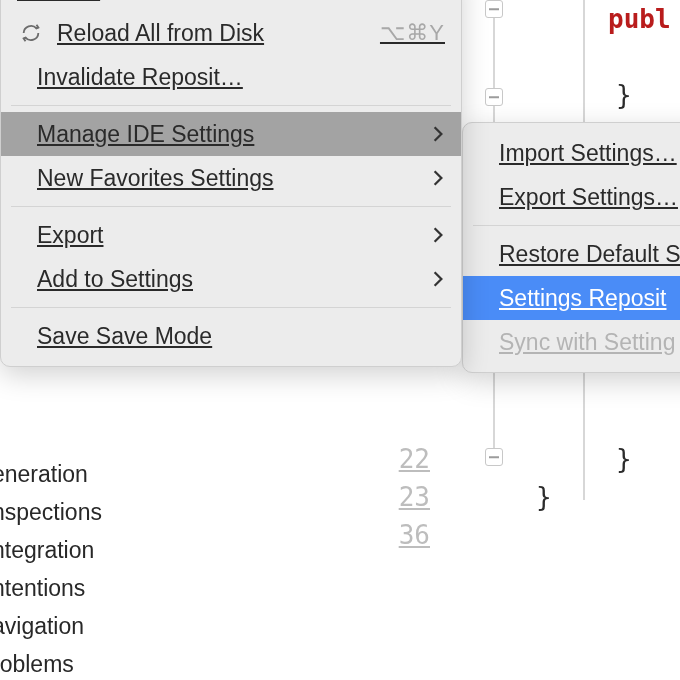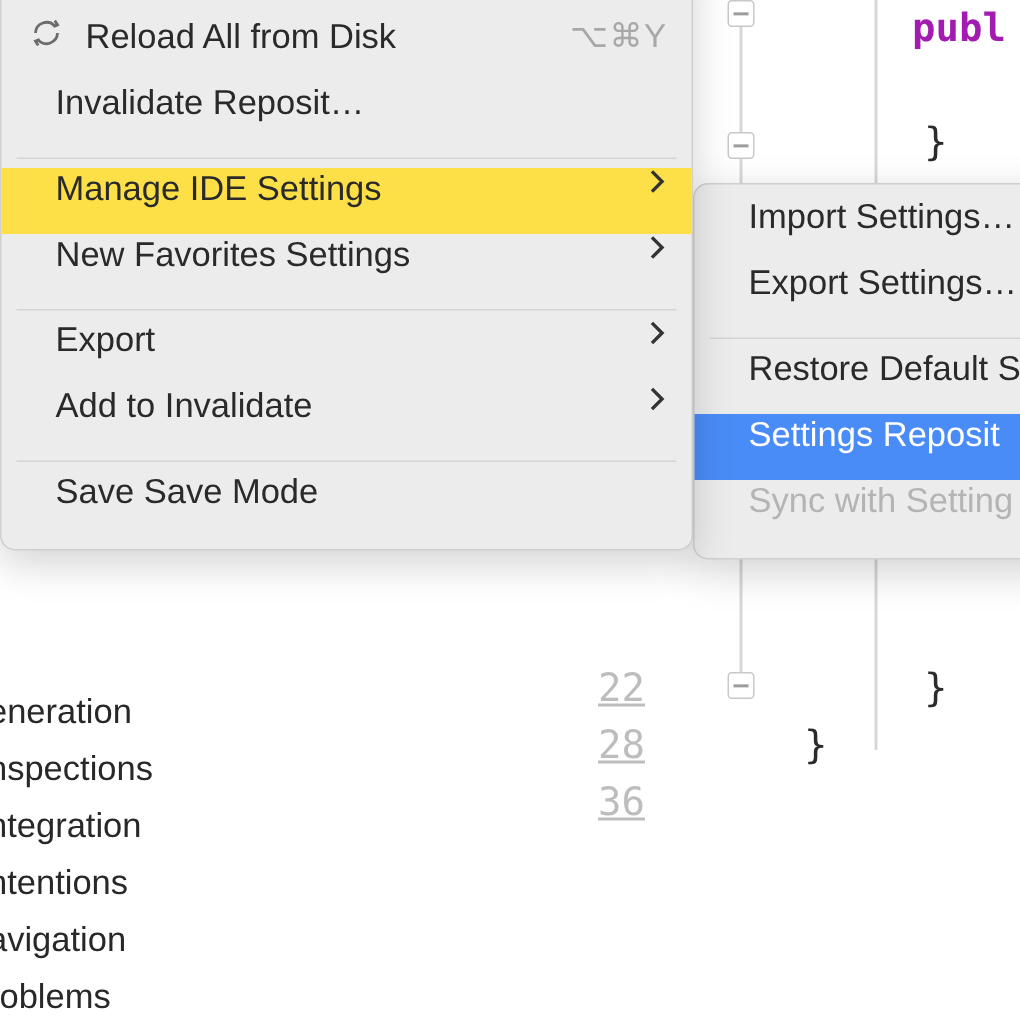--- a/index.html
+++ b/index.html
@@ -6,30 +6,30 @@
   html, body { width: 680px; height: 680px; overflow: hidden; font-family: -apple-system, "Helvetica Neue", Arial, sans-serif; background: #fff; }
   .editor { position: absolute; left: 378px; top: 0; right: 0; bottom: 0; font-family: "Menlo","Consolas",monospace; font-size: 26px; color: #333; }
   .gutter { position: absolute; left: 0; top: 0; width: 70px; height: 100%; background: #fff; color: #bdbdbd; text-align: right; padding-right: 18px; }
   .gutter .ln { height: 38px; line-height: 38px; text-decoration: underline; }
   .fold-strip { position: absolute; left: 115px; top: 0; width: 2px; height: 100%; }
   .fold-line { position: absolute; width: 2px; background: #d7d7d7; left: 0; }
   .fold-node { position: absolute; left: -8px; width: 18px; height: 18px; background: #fff; border: 1.5px solid #c8c8c8; border-radius: 3px; }
   .fold-node::before { content: ""; position: absolute; left: 3px; right: 3px; top: 50%; height: 1.5px; background: #9c9c9c; transform: translateY(-50%); }
   .code { position: absolute; left: 130px; top: 0; right: 0; }
   .code .row { height: 38px; line-height: 38px; white-space: pre; }
-  .kw { color: #a21caf; font-weight: 600; }
+  .kw { color: #b91c1c; font-weight: 600; }
   .brace { color: #2b2b2b; }
   .menu { position: absolute; background: #ececec; border: 1px solid #cfcfcf; border-radius: 10px; box-shadow: 0 8px 28px rgba(0,0,0,.18); }
   .menu-a { left: 0; top: -34px; width: 462px; border-top-left-radius: 0; }
   .menu-b { left: 462px; top: 122px; width: 300px; }
-  .item { display: flex; height: 44px; padding: 0 16px 0 36px; font-size: 23px; color: #2a2a2a; cursor: default; }
+  .item { display: flex; align-items: center; height: 44px; padding: 0 16px 0 36px; font-size: 23px; color: #2a2a2a; cursor: default; text-decoration: underline; }
   .item.has-icon { padding-left: 16px; }
   .item .lbl { flex: 1; }
   .item .sc { color: #a8a8a8; font-size: 22px; letter-spacing: 1px; }
-  .item.hover { background: #fde047; }
+  .item.hover { background: #a3a3a3; }
   .item.selected { background: #4a8cf7; color: #fff; }
   .item.disabled { color: #b4b4b4; }
   .sep { height: 1px; margin: 6px 10px; background: #d4d4d4; }
   .chev { margin-left: 8px; color: #333; }
   .chev svg { display: block; }
   .ico { width: 28px; display: inline-flex; justify-content: center; margin-right: 12px; color: #6c6c6c; }
   .left-list { position: absolute; left: -8px; top: 455px; font-size: 23px; color: #282828; line-height: 38px; }
   .left-list div { height: 38px; }
 </style>
 </head>
@@ -45,21 +45,21 @@
   <div class="fold-strip" style="left:205px">
     <div class="fold-line" style="top:0;height:500px"></div>
   </div>
   <div class="code">
     <div class="row"><span class="kw" style="padding-left:100px">publ</span></div>
     <div class="row"></div>
     <div class="row"><span class="brace" style="padding-left:108px">}</span></div>
   </div>
   <div class="gutter" style="top:440px">
     <div class="ln">22</div>
-    <div class="ln">28</div>
+    <div class="ln">23</div>
     <div class="ln">36</div>
   </div>
   <div class="code" style="top:440px;left:130px">
     <div class="row"><span class="brace" style="padding-left:108px">}</span></div>
     <div class="row"><span class="brace" style="padding-left:28px">}</span></div>
   </div>
 </div>
 
 <div class="left-list">
   <div>eneration</div>
@@ -132,21 +132,21 @@
   <div class="sep"></div>
   <div class="item">
     <span class="lbl">Export</span>
     <span class="chev">
       <svg width="14" height="18" viewBox="0 0 10 16">
           <path d="M2 2l6 6-6 6" fill="none" stroke="#333" stroke-width="2"></path>
         </svg>
     </span>
   </div>
   <div class="item">
-    <span class="lbl">Add to Invalidate</span>
+    <span class="lbl">Add to Settings</span>
     <span class="chev">
       <svg width="14" height="18" viewBox="0 0 10 16">
           <path d="M2 2l6 6-6 6" fill="none" stroke="#333" stroke-width="2"></path>
         </svg>
     </span>
   </div>
   <div class="sep"></div>
   <div class="item">
     <span class="lbl">Save Save Mode</span>
   </div>

